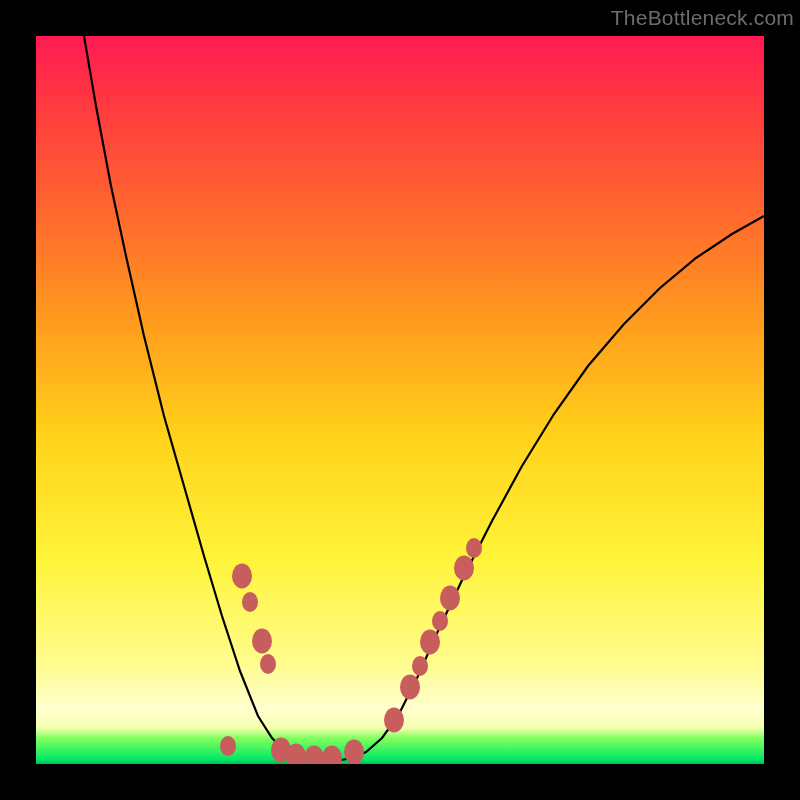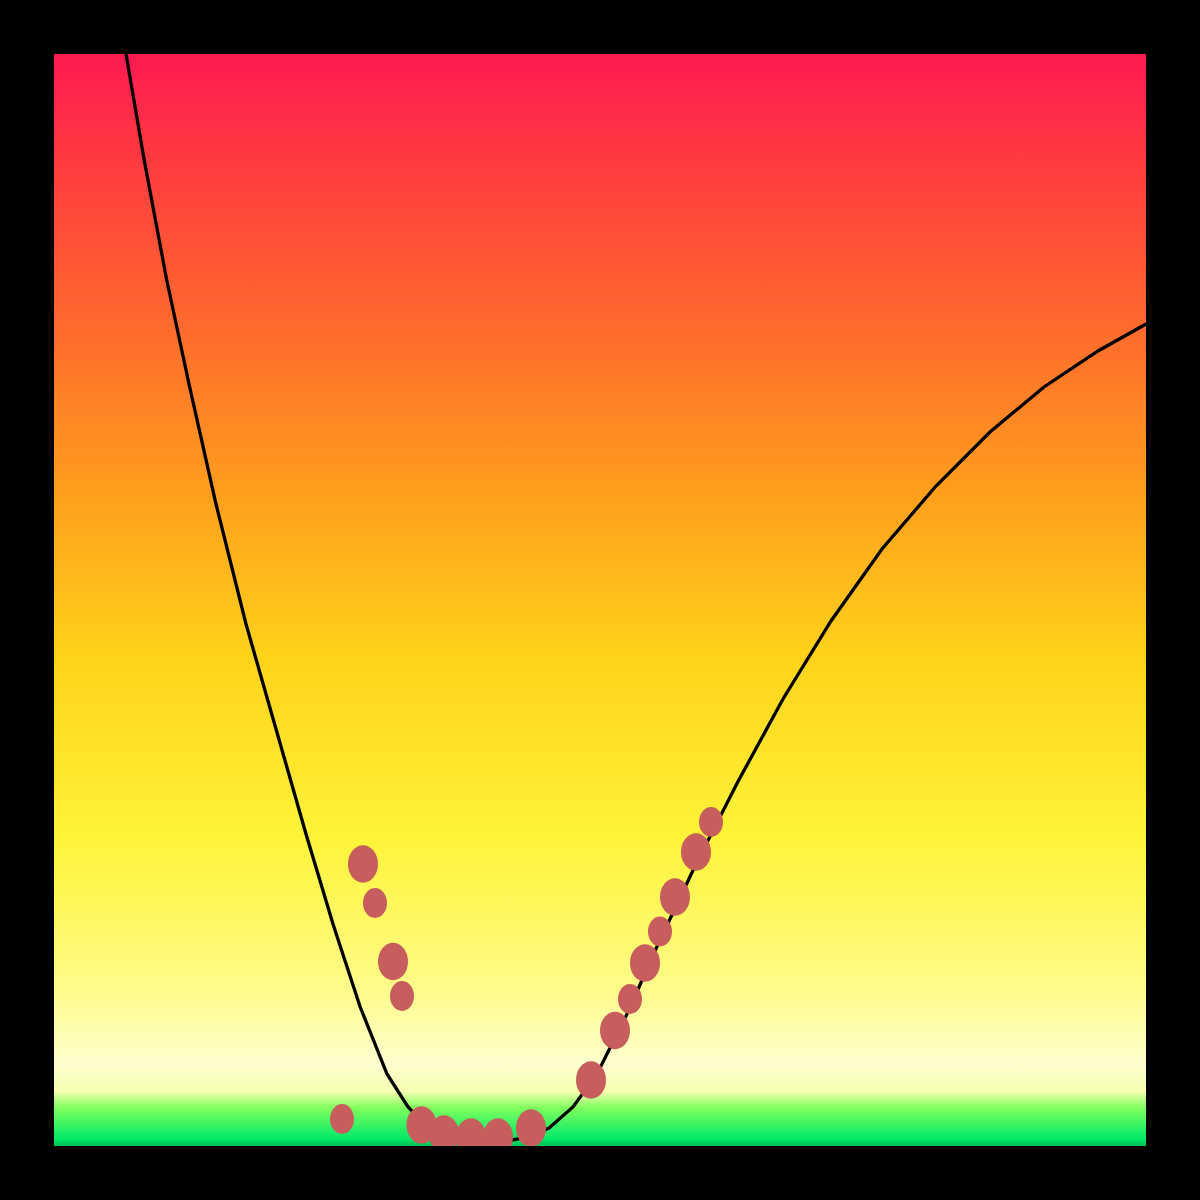--- a/index.html
+++ b/index.html
@@ -90,13 +90,14 @@
           <ellipse cx="384" cy="630" rx="8" ry="10" class="bead"></ellipse>
           <ellipse cx="394" cy="606" rx="10" ry="12.5" class="bead"></ellipse>
           <ellipse cx="404" cy="585" rx="8" ry="10" class="bead"></ellipse>
           <ellipse cx="414" cy="562" rx="10" ry="12.5" class="bead"></ellipse>
           <ellipse cx="428" cy="532" rx="10" ry="12.5" class="bead"></ellipse>
           <ellipse cx="438" cy="512" rx="8" ry="10" class="bead"></ellipse>
         </g>
     </svg>
   </div>
 
+  <div class="watermark">TheBottleneck.com</div>
 </div>
 
 </body></html>

